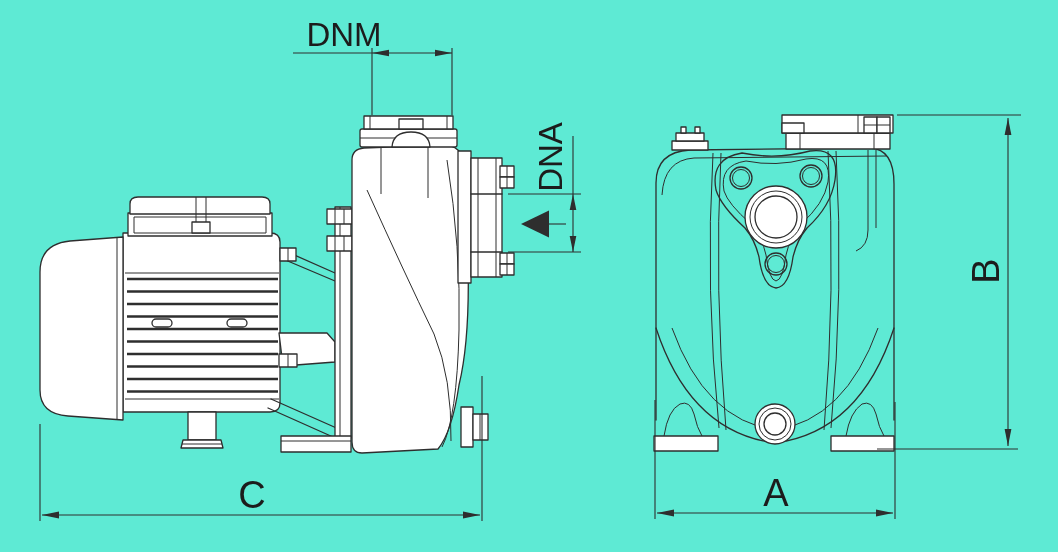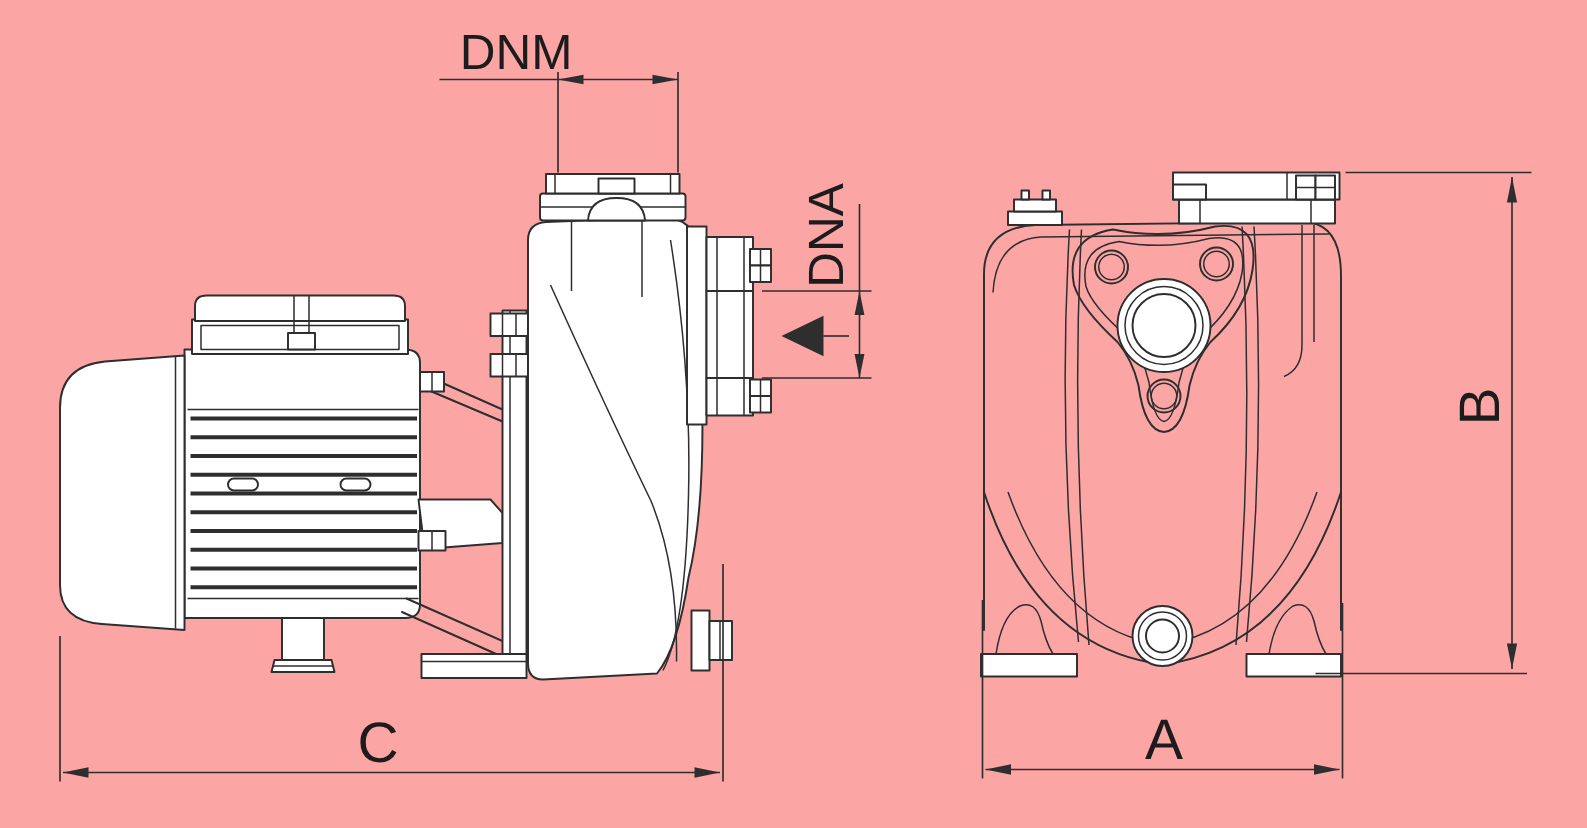--- a/index.html
+++ b/index.html
@@ -1,16 +1,16 @@
 <!DOCTYPE html>
 <html><head>
 <meta charset="utf-8">
 <style>
   html,body{margin:0;padding:0;background:#ffffff;}
-  .sheet{width:1058px;height:552px;background:#fca5a5;position:relative;overflow:hidden;
+  .sheet{width:1058px;height:552px;background:#5eead4;position:relative;overflow:hidden;
          font-family:"Liberation Sans", sans-serif;}
   svg{display:block;}
   .ln   {fill:none;stroke:#2e2e2e;stroke-width:1.3;stroke-linejoin:round;stroke-linecap:round;}
   .lnw  {fill:#ffffff;stroke:#2e2e2e;stroke-width:1.3;stroke-linejoin:round;}
   .thin {fill:none;stroke:#2e2e2e;stroke-width:1;stroke-linejoin:round;}
   .fin  {fill:none;stroke:#2e2e2e;stroke-width:2.6;stroke-linecap:butt;}
   .dim  {fill:none;stroke:#2e2e2e;stroke-width:1.1;stroke-linecap:butt;}
   .ah   {fill:#2e2e2e;stroke:none;}
   .lbl  {fill:#1c1c1c;font-family:"Liberation Sans", sans-serif;}
   .lbl-lg{font-size:38px;}

